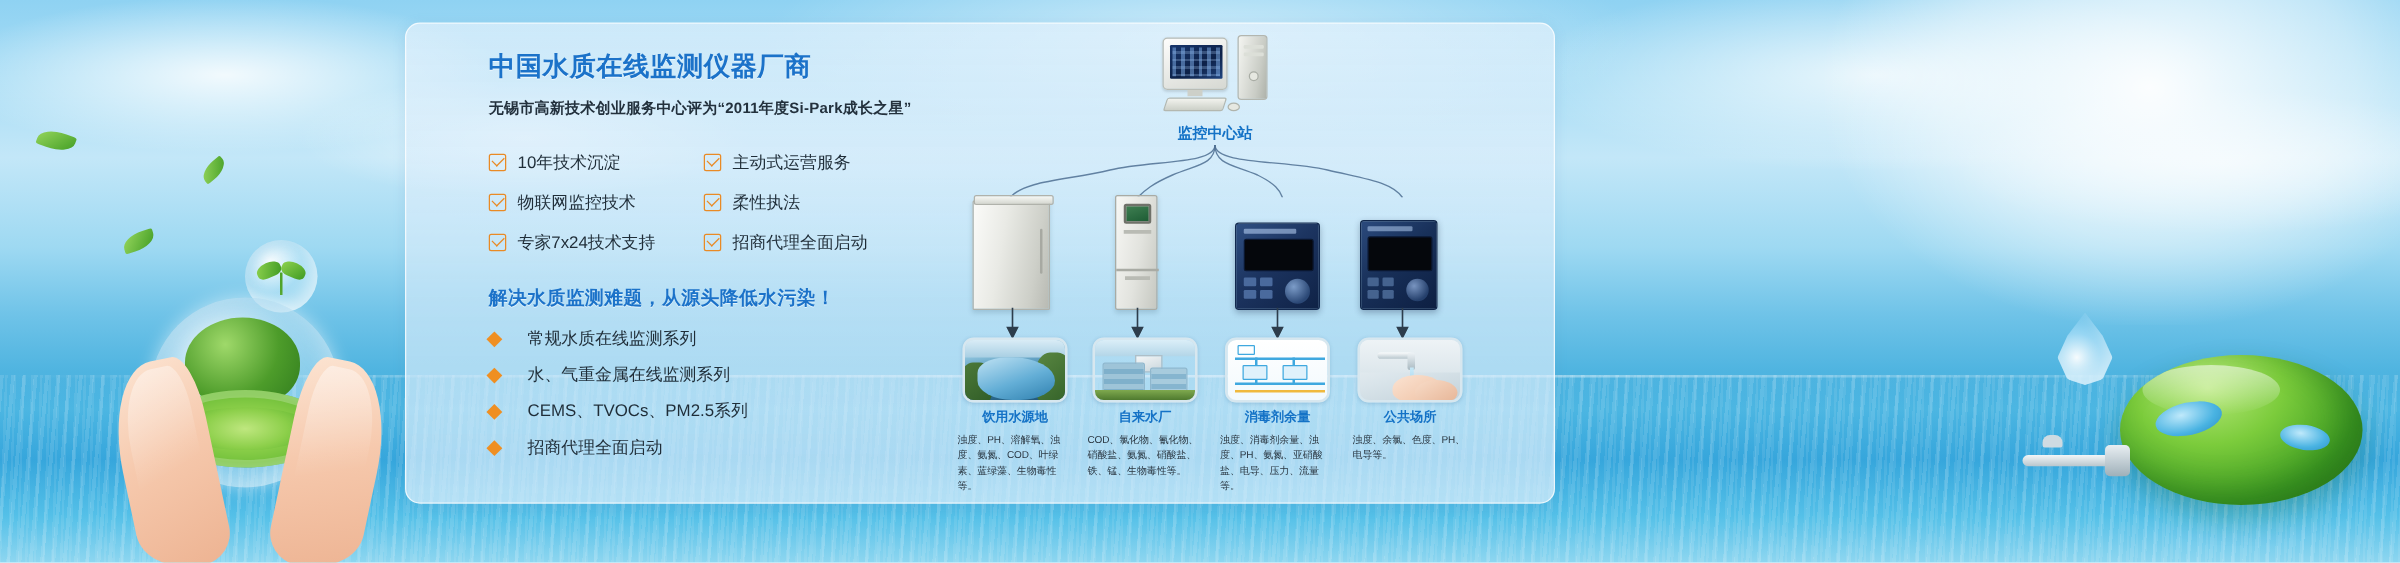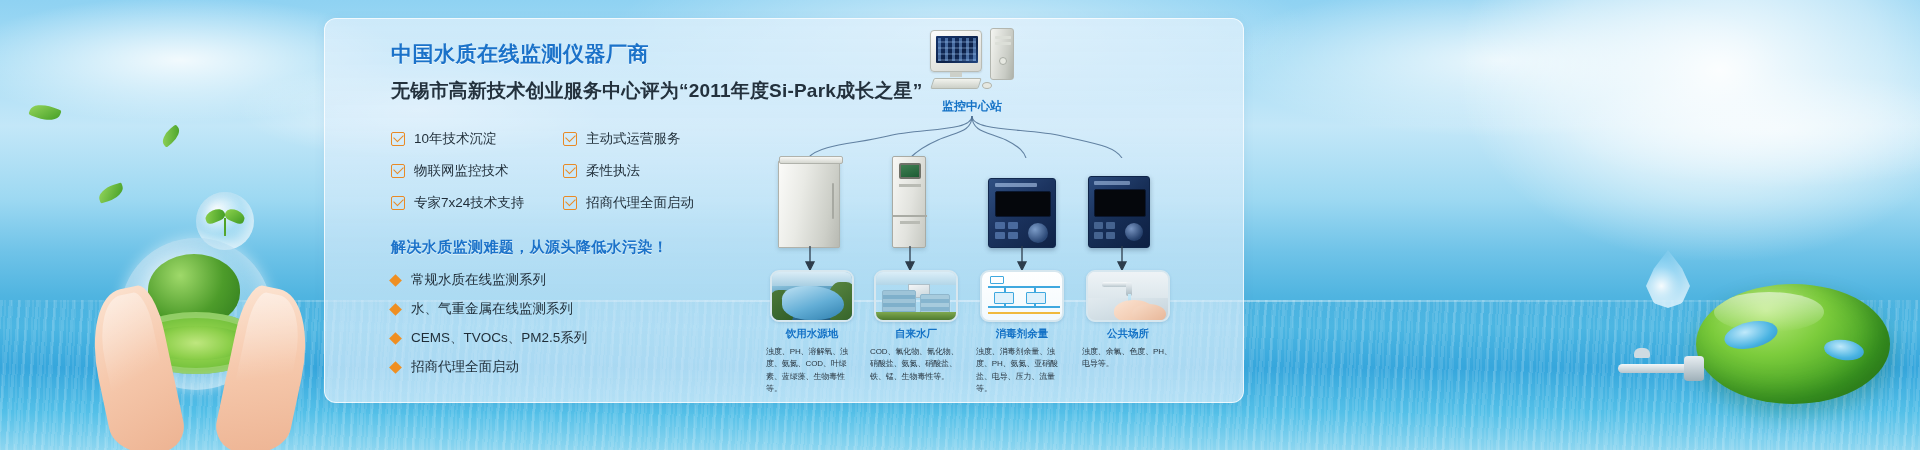--- a/index.html
+++ b/index.html
@@ -139,21 +139,21 @@
     border-radius: 12px;
     box-shadow: 0 2px 10px rgba(90,150,190,.16);
   }
   .card-inner { position:absolute; inset:0; padding: 22px 0 0 66px; }
 
   .headline {
     color:#1b72c9; font-size:21px; font-weight:bold; letter-spacing:.5px;
     line-height:1.2; text-shadow: 0 1px 0 rgba(255,255,255,.6);
   }
   .subhead {
-    margin-top:12px; color:#23313d; font-size:19px; font-weight:bold; letter-spacing:.2px;
+    margin-top:12px; color:#23313d; font-size:12px; font-weight:bold; letter-spacing:.2px;
   }
 
   .check-grid {
     margin-top:26px; display:grid; grid-template-columns: 172px 200px;
     row-gap: 14px; column-gap: 0px;
   }
   .check-item { display:flex; align-items:center; gap:9px; }
   .chk {
     width:14px; height:14px; flex:none; border:1.6px solid #e98a25; border-radius:2px;
     position:relative; background:transparent;
@@ -163,21 +163,21 @@
     border-left:1.8px solid #e98a25; border-bottom:1.8px solid #e98a25;
     transform: rotate(-45deg);
   }
   .check-item span { color:#1f2d38; font-size:13.5px; white-space:nowrap; }
 
   .headline2 {
     margin-top:26px; color:#1b72c9; font-size:15px; font-weight:bold; letter-spacing:.4px;
     text-shadow: 0 1px 0 rgba(255,255,255,.6);
   }
   .bullets { margin-top:14px; display:flex; flex-direction:column; gap:11px; }
-  .bullet { display:flex; align-items:center; gap:11px; }
+  .bullet { display:flex; align-items:center; gap:22px; }
   .dia { width:9px; height:9px; flex:none; background:#ef8f22; transform:rotate(45deg); }
   .bullet span { color:#1f2d38; font-size:13.5px; white-space:nowrap; }
 
   
   .diagram { position:absolute; left:770px; top:28px; width:400px; height:320px; }
 
   .pc-wrap { position:absolute; left:160px; top:0; width:84px; height:66px; }
   .pc-monitor {
     position:absolute; left:0; top:2px; width:52px; height:42px; border-radius:4px;
     background:linear-gradient(160deg,#fdfdfc,#d6d8d2);

